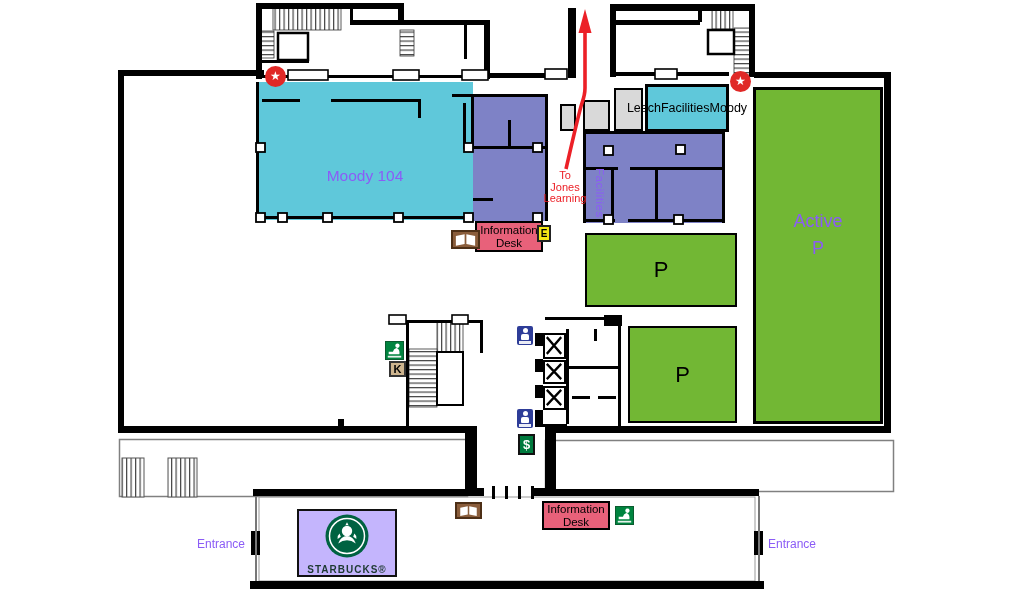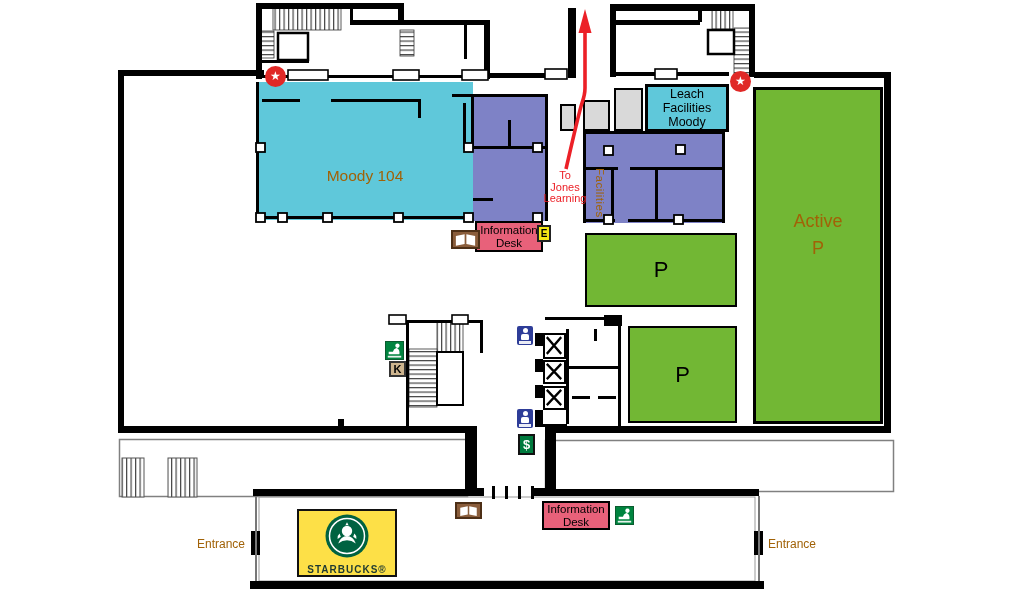--- a/index.html
+++ b/index.html
@@ -1,41 +1,41 @@
 <!DOCTYPE html>
 <html><head>
 <meta charset="utf-8">
 <style>
   *{margin:0;padding:0;box-sizing:border-box}
   html,body{background:#fff}
   body{font-family:"Liberation Sans",sans-serif}
   #stage{position:relative;width:1024px;height:600px;background:#fff;overflow:hidden}
   .room{position:absolute;z-index:1}
   svg.plan{position:absolute;left:0;top:0;z-index:2}
-  .lbl{position:absolute;z-index:4;text-align:center;color:#a16207;line-height:1.15}
+  .lbl{position:absolute;z-index:4;text-align:center;color:#8b5cf6;line-height:1.15}
   .cyan{background:#5fc8da}
   .purple{background:#7e82c6}
   .green{background:#72b734;border:3px solid #000}
   .gray{background:#d9d9d9;border:2px solid #000}
   .desk{background:#e8617a;border:2px solid #000;z-index:3;display:flex;flex-direction:column;align-items:center;justify-content:center;font-size:11.5px;line-height:13px}
-  .leach{background:#5fc8da;border:3px solid #000;display:flex;flex-direction:column;align-items:center;justify-content:center;font-size:12.5px;line-height:14px;z-index:3}
+  .leach{background:#5fc8da;border:3px solid #000;display:flex;flex-direction:row;align-items:center;justify-content:center;font-size:12.5px;line-height:14px;z-index:3}
   .plabel{display:flex;align-items:center;justify-content:center;font-size:22px}
   .star{position:absolute;z-index:4;width:21px;height:21px;border-radius:50%;background:#e02826;color:#fff;display:flex;align-items:center;justify-content:center;font-size:12px;line-height:21px}
   .sqicon{position:absolute;z-index:4;display:flex;align-items:center;justify-content:center;font-weight:bold}
   .ebox{width:14px;height:17px;background:#f5e814;border:2px solid #222;font-size:10px}
   .kbox{width:17px;height:16px;background:#cdb48e;border:2px solid #333;font-size:11px}
   .dollar{width:17px;height:21px;background:#007a3e;border:2px solid #111;color:#fff;font-size:13px}
   .rr{position:absolute;z-index:4;width:16px;height:19px;background:#2e3d98;border-radius:2px}
   .rr .head{position:absolute;left:5.5px;top:2px;width:5px;height:5px;background:#fff;border-radius:50%}
   .rr .body{position:absolute;left:4px;top:7.5px;width:8px;height:6.5px;background:#fff;border-radius:2px 2px 1px 1px}
   .rr .bar{position:absolute;left:2px;bottom:1.5px;width:12px;height:2.5px;background:#fff;opacity:.9}
   .fountain{position:absolute;z-index:4;width:19px;height:19px;background:#00843f;border:1px solid #0a5c2f}
   .book{position:absolute;z-index:4;background:#8a5d3b;border:2px solid #4d2f16;display:flex;align-items:center;justify-content:center}
   .elev{position:absolute;z-index:4;background:#fff;border:2.5px solid #000}
-  .sb{position:absolute;z-index:3;background:#fde047;border:2px solid #111;display:flex;flex-direction:column;align-items:center}
+  .sb{position:absolute;z-index:3;background:#c4b5fd;border:2px solid #111;display:flex;flex-direction:column;align-items:center}
   .sb .brand{font-size:10px;font-weight:bold;letter-spacing:1px;color:#1e3932;margin-top:2px}
   .tojones{color:#ec2027;font-size:11px;line-height:11.5px}
   .entr{font-size:12px}
   .fac{writing-mode:vertical-rl;font-size:11.5px;letter-spacing:.5px;display:flex;align-items:center;justify-content:center}
 </style>
 </head>
 <body>
 
 <div id="stage">
 

